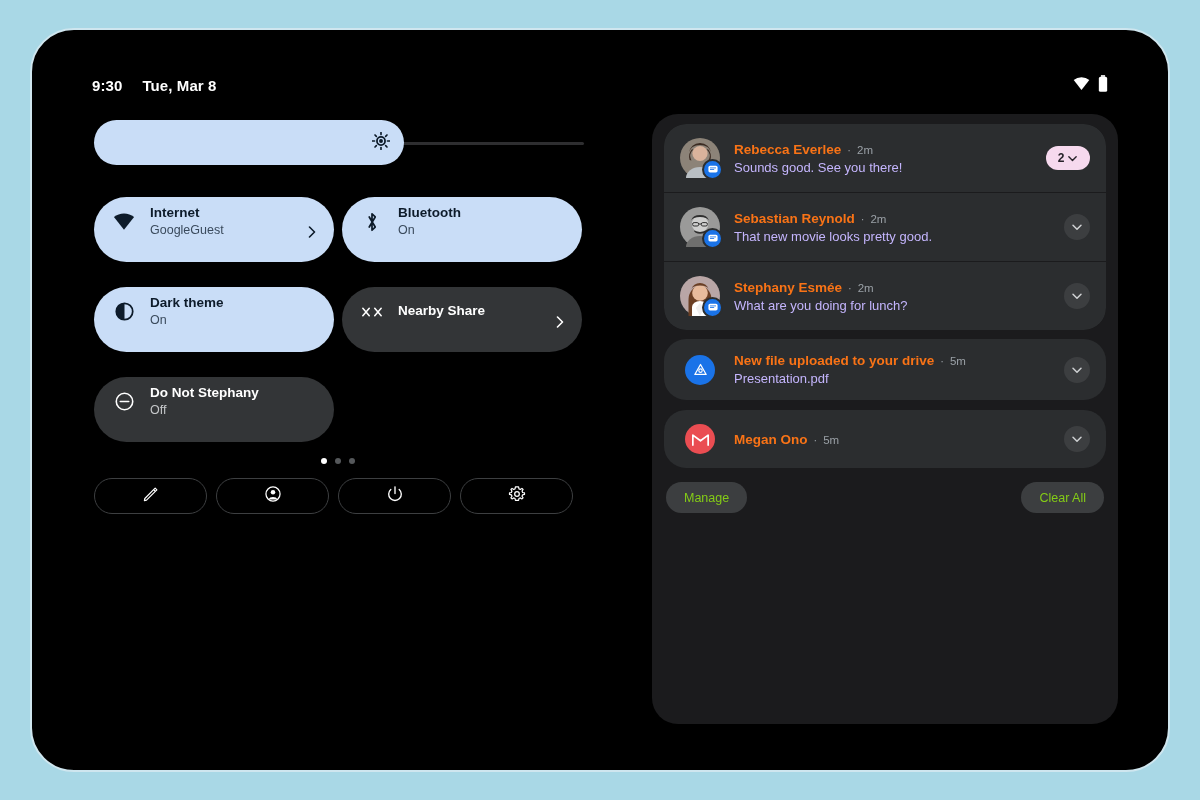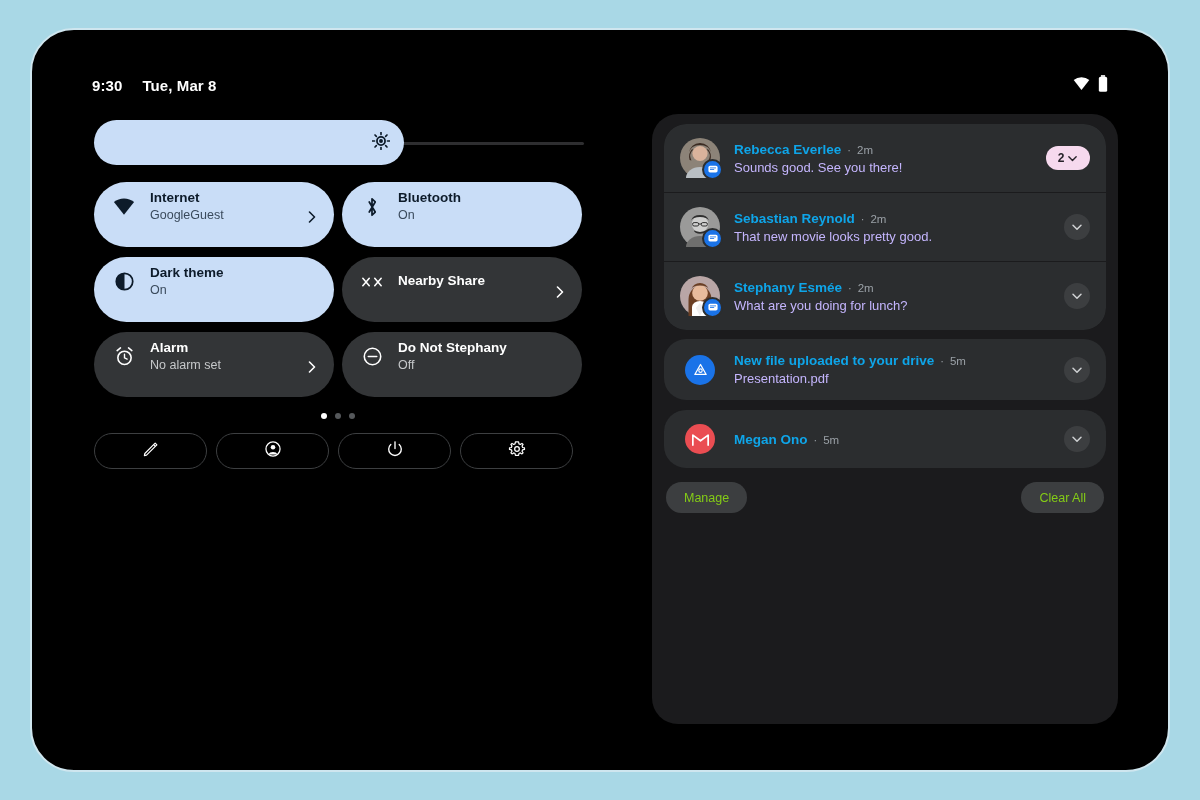--- a/index.html
+++ b/index.html
@@ -123,20 +123,21 @@
   .tile {
     height: 65px;
     border-radius: 34px;
     display: flex;
     align-items: center;
     padding: 0 14px 16px 18px;
     box-sizing: border-box;
     background: #333537;
     position: relative;
     cursor: pointer;
+    margin-top: 15px;
   }
   .tile.active { background: #c9ddf7; }
   .tile-icon {
     width: 24px; height: 24px;
     display: flex; align-items: center; justify-content: center;
     flex: 0 0 24px;
     margin-right: 14px;
   }
   .tile-text { display: flex; flex-direction: column; justify-content: center; min-width:0; }
   .tile-label {
@@ -225,21 +226,21 @@
   .appicon {
     width: 30px; height: 30px; border-radius: 50%;
     display: flex; align-items: center; justify-content: center;
     flex: 0 0 30px; margin: 0 19px 0 5px;
   }
   .appicon.drive { background: #1a73e8; }
   .appicon.gmail { background: #ea4d52; }
 
   .notif-body { flex: 1 1 auto; min-width: 0; }
   .notif-title-row { display: flex; align-items: baseline; gap: 6px; }
-  .notif-name { font-size: 13.5px; font-weight: 700; color: #0ea5e9; white-space: nowrap; }
+  .notif-name { font-size: 13.5px; font-weight: 700; color: #f97316; white-space: nowrap; }
   .notif-sep { font-size: 11px; color: #9aa0a6; }
   .notif-time { font-size: 11.5px; color: #9aa0a6; }
   .notif-msg { font-size: 13px; color: #c4b5fd; margin-top: 3px; white-space: nowrap; overflow: hidden; text-overflow: ellipsis; }
 
   .expand-btn {
     width: 26px; height: 26px; border-radius: 50%;
     background: #3c3e40;
     display: flex; align-items: center; justify-content: center;
     flex: 0 0 26px; margin-left: 10px;
     cursor: pointer;
@@ -382,39 +383,20 @@
             <span class="tile-text">
               <span class="tile-label">Nearby Share</span>
             </span>
             <span class="tile-chevron">
               <svg width="12" height="12" viewBox="0 0 12 12">
                   <polyline points="3.5,1 8.5,6 3.5,11" fill="none" stroke="#ffffff" stroke-width="1.6" stroke-linecap="round" stroke-linejoin="round"></polyline>
                 </svg>
             </span>
           </div>
 
-          <div class="tile">
-            <span class="tile-icon">
-              <svg width="21" height="21" viewBox="0 0 24 24">
-                <circle cx="12" cy="13.5" r="7.6" fill="none" stroke="#ffffff" stroke-width="1.8"></circle>
-                <polyline points="12,9.5 12,13.5 15,15" fill="none" stroke="#ffffff" stroke-width="1.6" stroke-linecap="round"></polyline>
-                <path d="M3.6 5.2 L7.4 2.2" stroke="#ffffff" stroke-width="1.8" stroke-linecap="round"></path>
-                <path d="M20.4 5.2 L16.6 2.2" stroke="#ffffff" stroke-width="1.8" stroke-linecap="round"></path>
-              </svg>
-            </span>
-            <span class="tile-text">
-              <span class="tile-label">Alarm</span>
-              <span class="tile-sub">No alarm set</span>
-            </span>
-            <span class="tile-chevron">
-              <svg width="12" height="12" viewBox="0 0 12 12">
-                  <polyline points="3.5,1 8.5,6 3.5,11" fill="none" stroke="#ffffff" stroke-width="1.6" stroke-linecap="round" stroke-linejoin="round"></polyline>
-                </svg>
-            </span>
-          </div>
 
           <div class="tile">
             <span class="tile-icon">
               <svg width="21" height="21" viewBox="0 0 24 24">
                 <circle cx="12" cy="12" r="9.4" fill="none" stroke="#ffffff" stroke-width="1.8"></circle>
                 <line x1="7.2" y1="12" x2="16.8" y2="12" stroke="#ffffff" stroke-width="1.8" stroke-linecap="round"></line>
               </svg>
             </span>
             <span class="tile-text">
               <span class="tile-label">Do Not Stephany</span>

